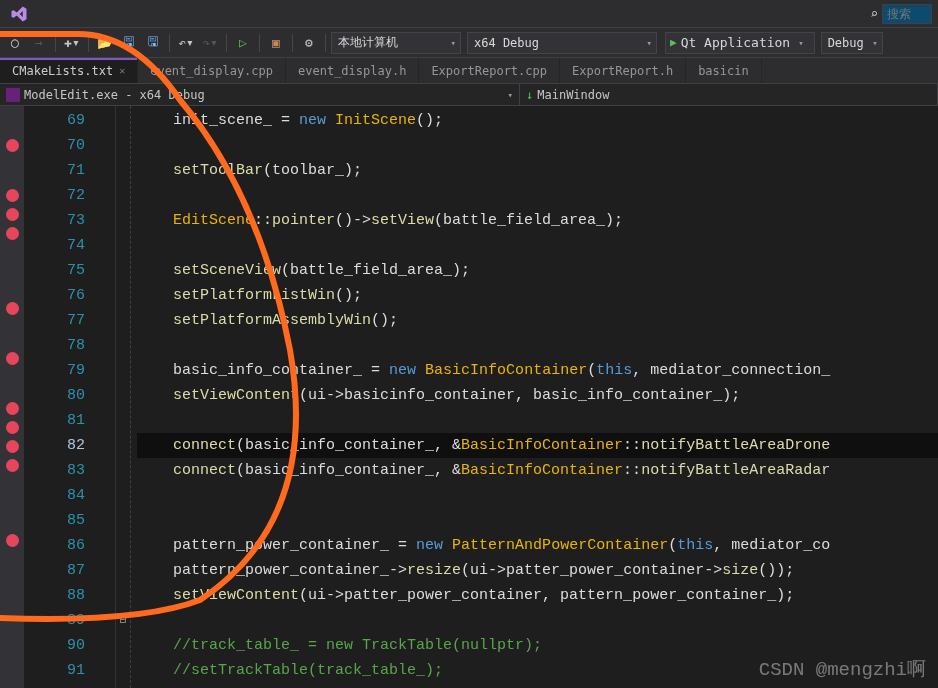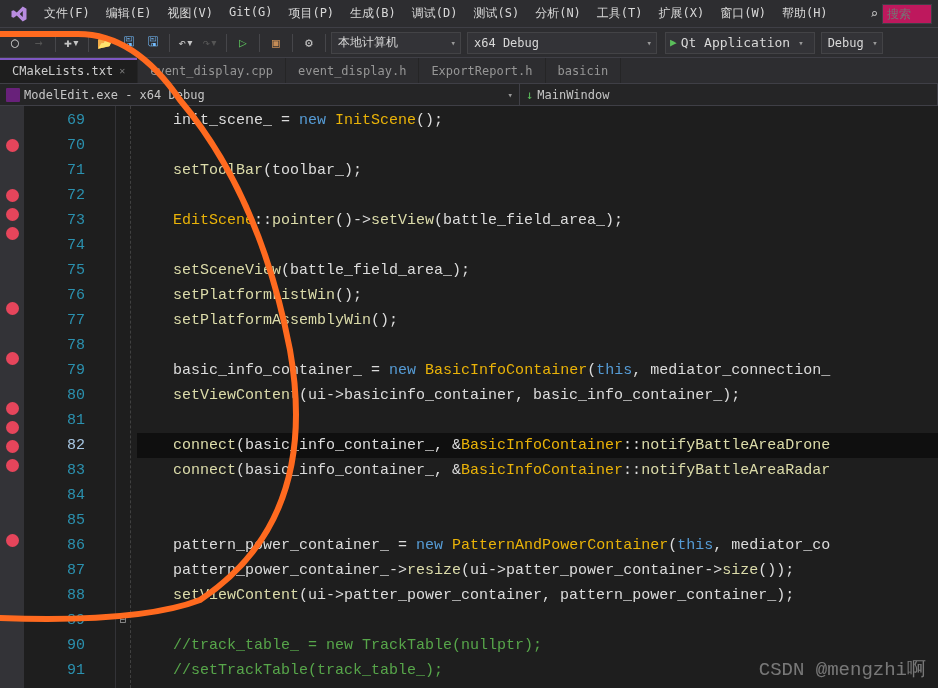--- a/index.html
+++ b/index.html
@@ -5,21 +5,21 @@
 * { margin:0; padding:0; box-sizing:border-box; }
 body { width:938px; height:688px; background:#1e1e1e; font-family:"Microsoft YaHei",Consolas,monospace; font-size:13px; color:#dcdcdc; overflow:hidden; position:relative; }
 
 
 .menubar { height:28px; background:#2d2d30; display:flex; align-items:center; padding-left:8px; border-bottom:1px solid #3f3f46; }
 .vs-logo { width:22px; height:22px; display:flex; align-items:center; justify-content:center; margin-right:6px; }
 .vs-logo svg { width:18px; height:18px; }
 .menu-item { padding:4px 8px; color:#d8d8d8; cursor:pointer; font-size:12px; }
 .search-wrap { margin-left:auto; display:flex; align-items:center; padding:2px 6px; }
 .search-wrap .icn { color:#c5c5c5; margin-right:4px; }
-.search-wrap input { background:#be185d; border:1px solid #3f3f46; color:#d8d8d8; font-size:12px; padding:2px 4px; width:50px; }
+.search-wrap input { background:#0c4a6e; border:1px solid #3f3f46; color:#d8d8d8; font-size:12px; padding:2px 4px; width:50px; }
 
 
 .toolbar { height:30px; background:#2d2d30; display:flex; align-items:center; padding:0 4px; border-bottom:1px solid #3f3f46; gap:2px; }
 .tb-btn { width:22px; height:22px; display:flex; align-items:center; justify-content:center; color:#c5c5c5; cursor:pointer; border-radius:2px; font-size:13px; }
 .tb-sep { width:1px; height:18px; background:#46464a; margin:0 3px; }
 .tb-combo { background:#333337; border:1px solid #434346; color:#d8d8d8; font-size:12px; padding:2px 18px 2px 6px; height:22px; position:relative; cursor:pointer; display:flex; align-items:center; }
 .tb-combo::after { content:"▾"; position:absolute; right:4px; font-size:9px; color:#999; }
 .tb-play { color:#5bbf5b; }
 .tb-play-solid { display:flex; align-items:center; gap:4px; padding:2px 10px 2px 4px; background:#333337; border:1px solid #434346; height:22px; color:#d8d8d8; cursor:pointer; }
 .tb-play-solid .tri { color:#5bbf5b; font-size:11px; }
@@ -65,35 +65,20 @@
 </style>
 </head>
 <body>
 
 <div class="menubar">
   <div class="vs-logo">
     <svg viewBox="0 0 24 24">
         <path fill="#b88ce0" d="M17 2l5 3v14l-5 3-8-8-4 3-3-1V8l3-1 4 3 8-8zM17 8l-4 4 4 4V8z"></path>
       </svg>
   </div>
-  <div id="menu-items" style="display: flex;">
-      <div class="menu-item">文件(F)</div>
-      <div class="menu-item">编辑(E)</div>
-      <div class="menu-item">视图(V)</div>
-      <div class="menu-item">Git(G)</div>
-      <div class="menu-item">项目(P)</div>
-      <div class="menu-item">生成(B)</div>
-      <div class="menu-item">调试(D)</div>
-      <div class="menu-item">测试(S)</div>
-      <div class="menu-item">分析(N)</div>
-      <div class="menu-item">工具(T)</div>
-      <div class="menu-item">扩展(X)</div>
-      <div class="menu-item">窗口(W)</div>
-      <div class="menu-item">帮助(H)</div>
-    </div>
   <div class="search-wrap">
     <span class="icn">⌕</span>
     <input placeholder="搜索" style="">
   </div>
 </div>
 
 <div class="toolbar">
   <span class="tb-btn">◯</span>
   <span class="tb-btn" style="color:#555">→</span>
   <span class="tb-sep"></span>
@@ -131,20 +116,23 @@
 <div class="file-tabs" id="file-tabs">
     <div class="file-tab active">
       <span>CMakeLists.txt</span>
       <span class="close-x">✕</span>
     </div>
     <div class="file-tab">
       <span>event_display.cpp</span>
     </div>
     <div class="file-tab">
       <span>event_display.h</span>
+    </div>
+    <div class="file-tab">
+      <span>ExportReport.cpp</span>
     </div>
     <div class="file-tab">
       <span>ExportReport.h</span>
     </div>
     <div class="file-tab">
       <span>basicin</span>
     </div>
   </div>
 
 <div class="navbar">

